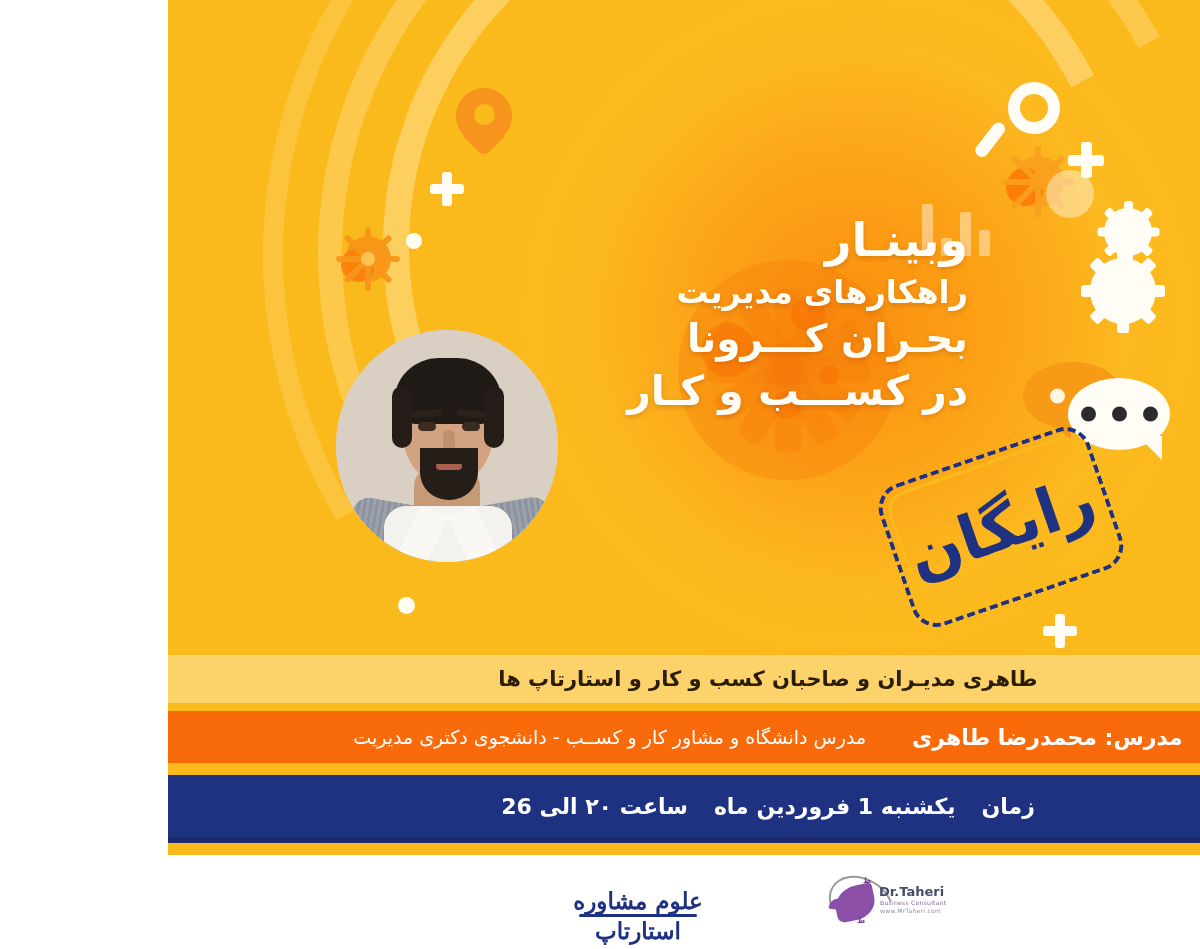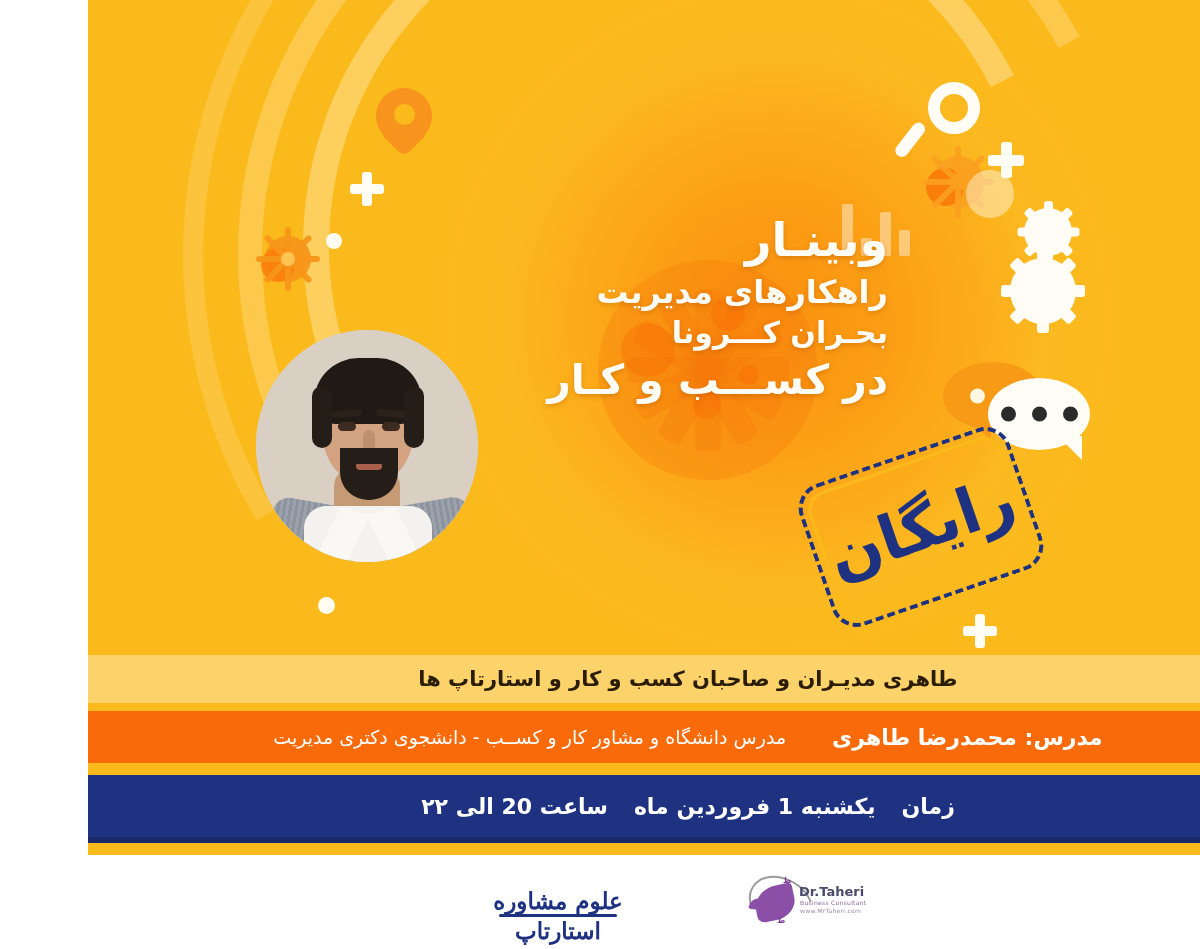--- a/index.html
+++ b/index.html
@@ -1,21 +1,21 @@
 <!DOCTYPE html>
 <html lang="fa" dir="rtl"><head>
 <meta charset="utf-8">
 <title>Webinar Poster</title>
 <style>
   html,body{margin:0;padding:0;background:#fff;}
   body{font-family:"DejaVu Sans","Liberation Sans",sans-serif;}
 
   .poster{
     position:relative;
-    width:1112px;height:949px;
+    width:1032px;height:949px;
     overflow:hidden;
     background:#FBBA1B;
   }
 
   
   .hero{
     position:absolute;left:0;top:0;width:1200px;height:655px;
     background:#FBBA1B;
     overflow:hidden;
   }
@@ -225,21 +225,21 @@
   
   .title{
     position:absolute;right:400px;top:210px;width:420px;
     text-align:right;direction:rtl;color:#FFFDF6;
     text-shadow:0 2px 5px rgba(150,70,0,.30);
     letter-spacing:.5px;
   }
   .title .l{display:block;font-weight:bold;line-height:1.32;white-space:nowrap;}
   .title .l1{font-size:46px;}
   .title .l2{font-size:32px;}
-  .title .l3{font-size:30px;}
+  .title .l3{font-size:39px;}
   .title .l4{font-size:41px;}
 
   
   .stamp{
     position:absolute;left:722px;top:452px;width:222px;height:150px;
     transform:rotate(-19deg);
   }
   .stamp .frame{
     position:absolute;inset:0;border:4px dashed #1E3281;border-radius:26px;
     box-sizing:border-box;
@@ -521,21 +521,21 @@
       <span class="name">مدرس: محمدرضا طاهری</span>
       <span class="role">مدرس دانشگاه و مشاور کار و کســب   -   دانشجوی دکتری مدیریت</span>
     </div>
   </div>
   <div class="divider2"></div>
 
   <div class="band band-time">
     <div class="inner">
       <span>زمان</span>
       <span>یکشنبه  1 فروردین ماه</span>
-      <span>ساعت 20 الی ۲۲</span>
+      <span>ساعت ۲۰ الی 26</span>
     </div>
   </div>
   <div class="divider3"></div>
   <div class="divider4"></div>
 
   <div class="footer">
 
     <div class="logo logo-taheri">
       <div class="swoosh"></div>
       <div class="bird"></div>

